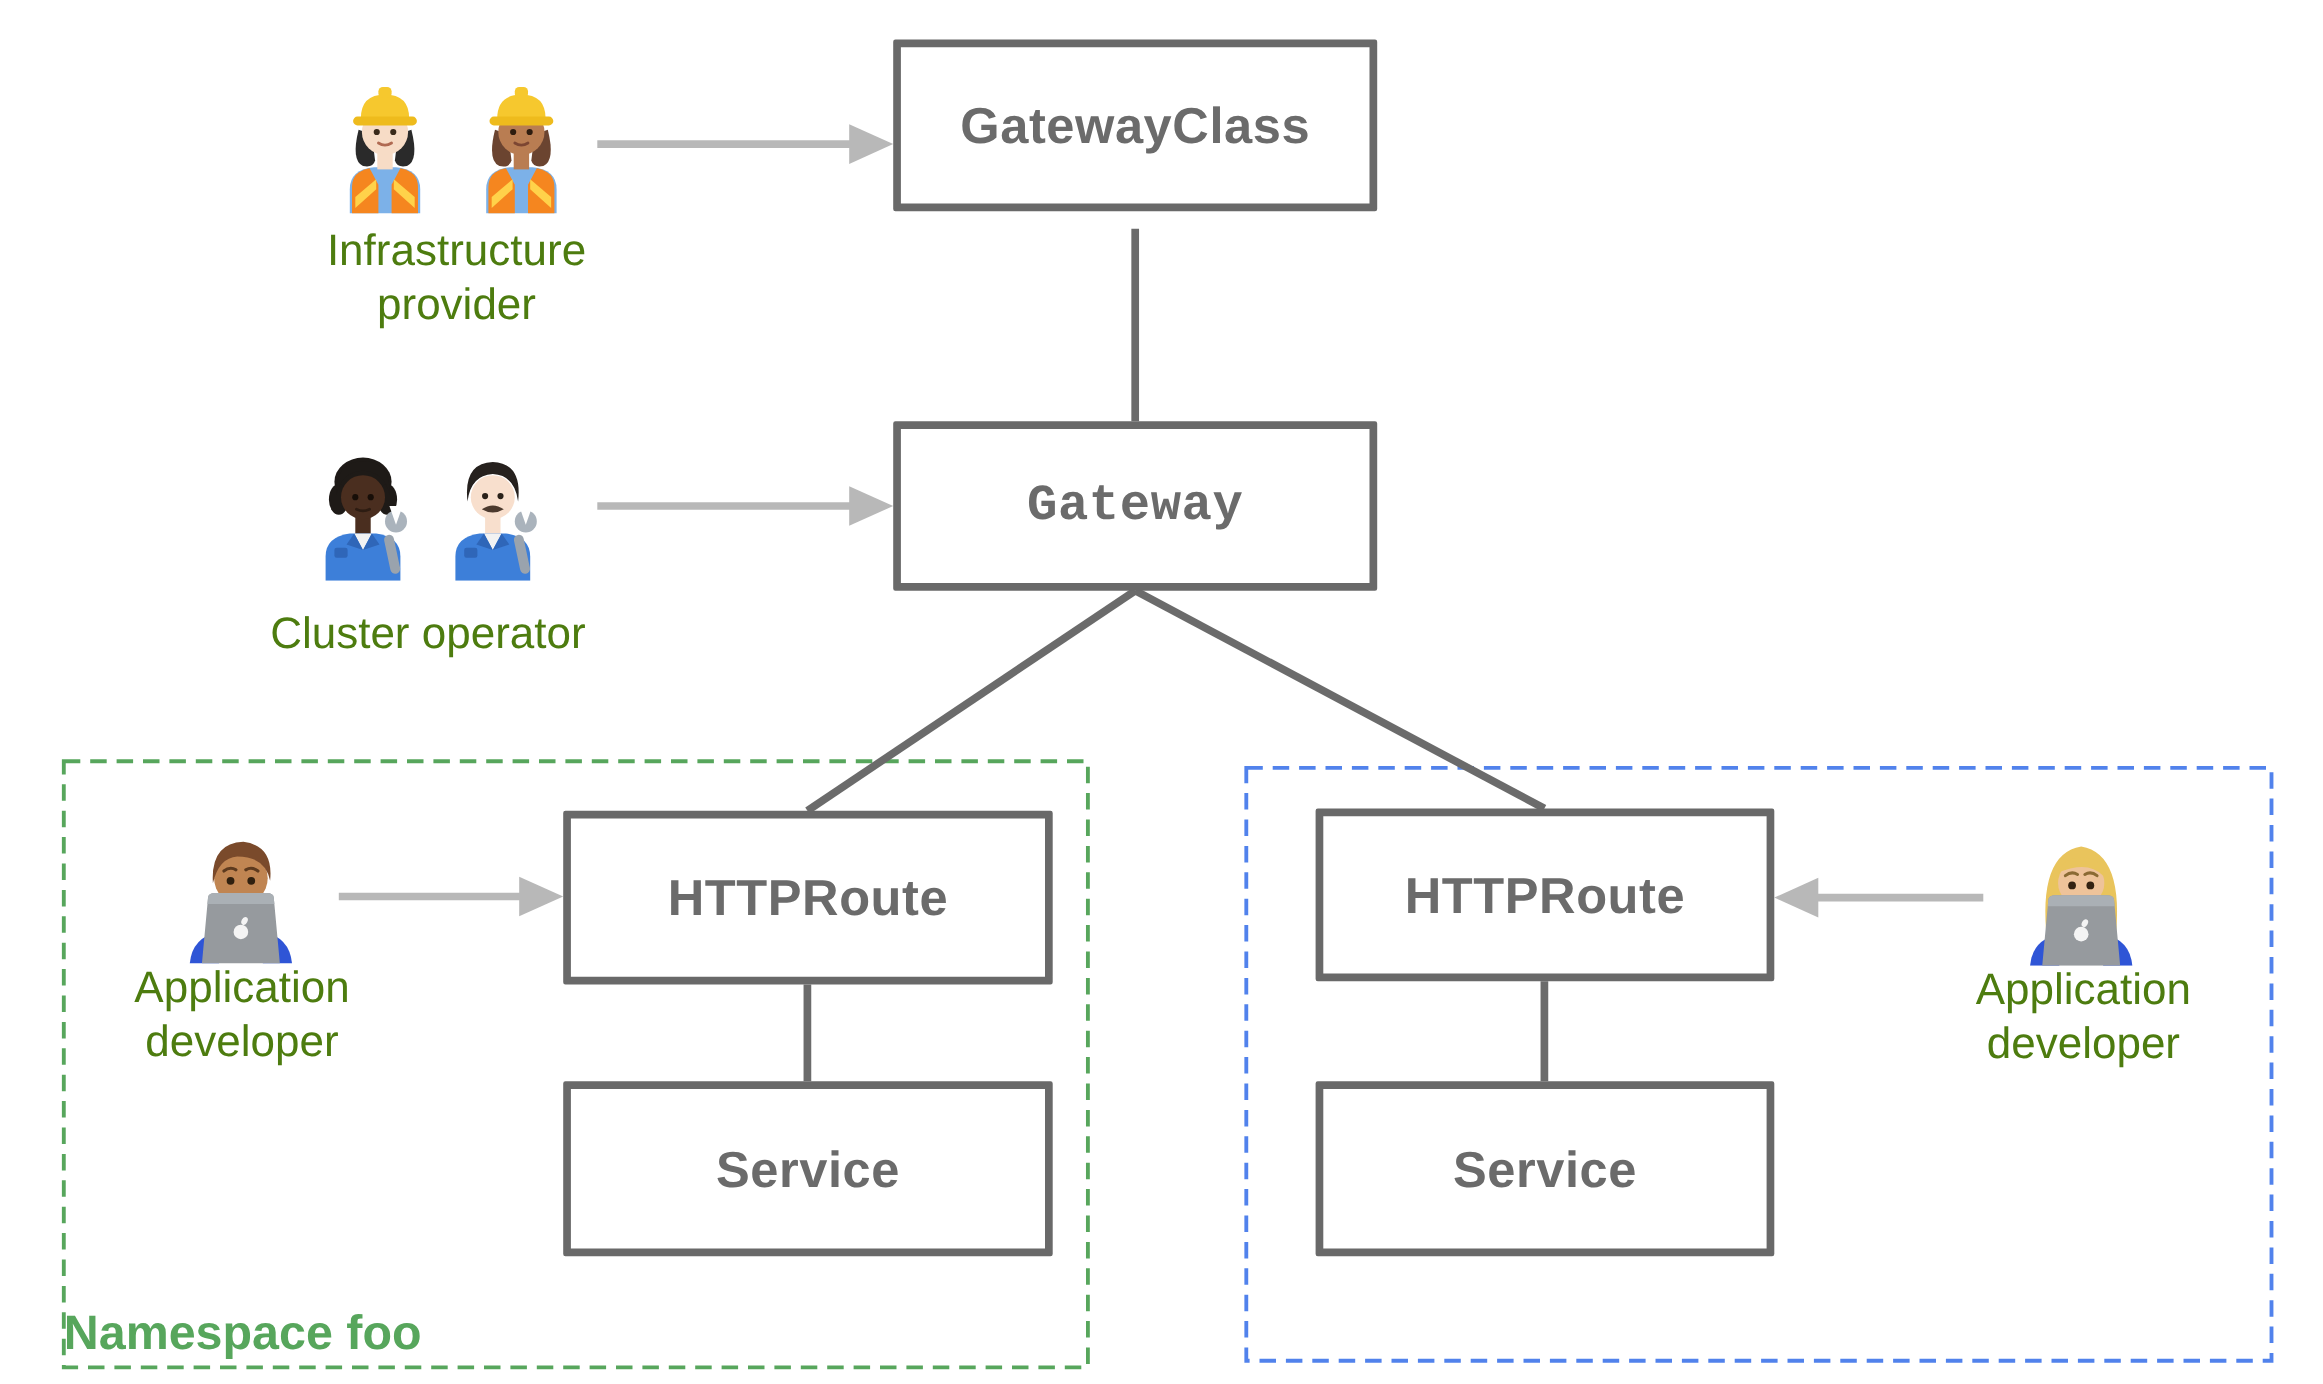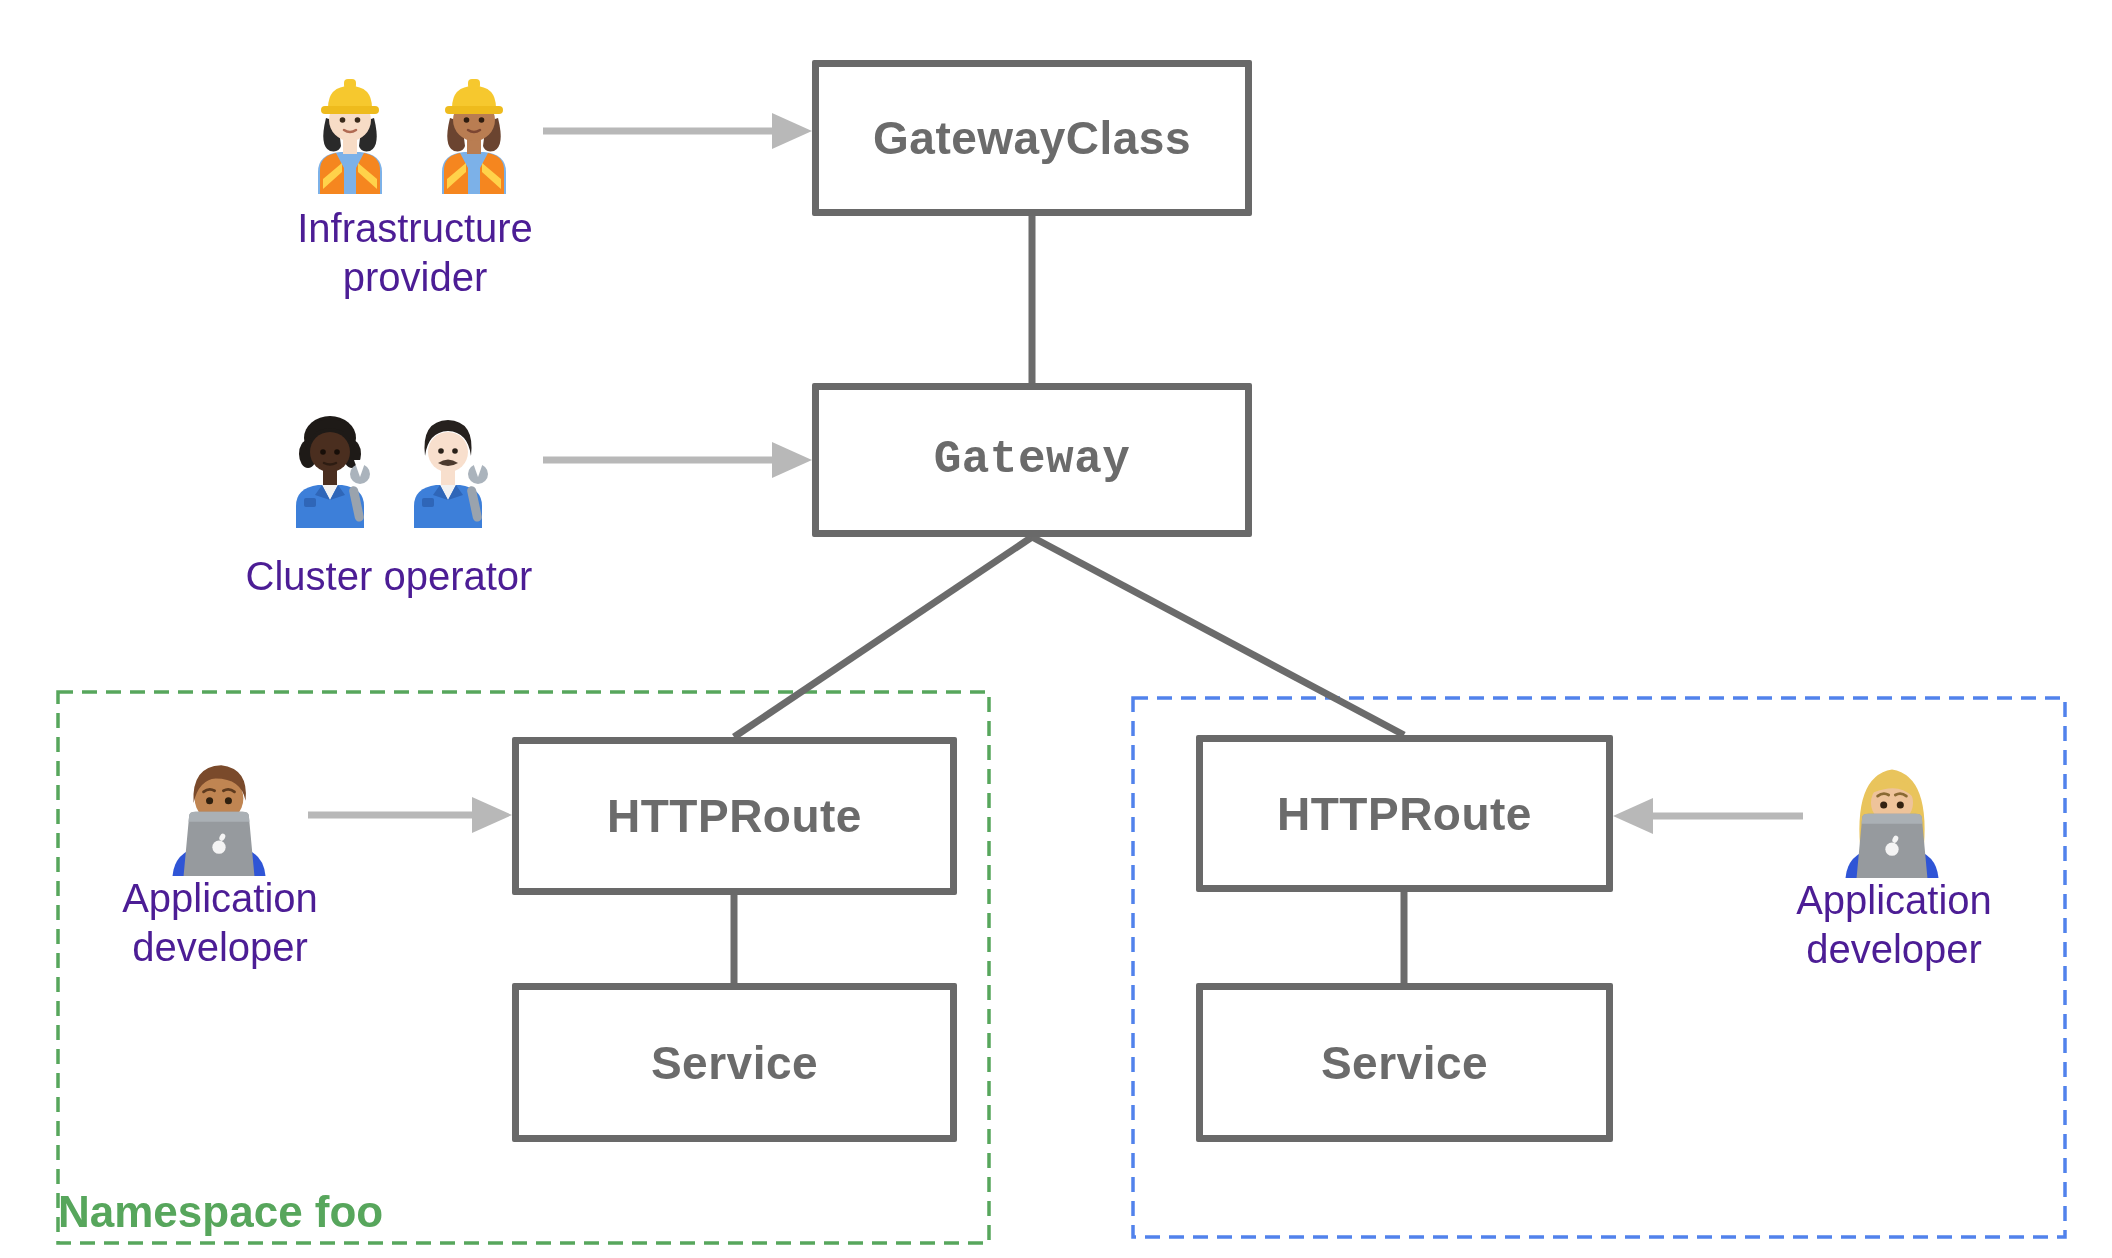--- a/index.html
+++ b/index.html
@@ -7,21 +7,21 @@
     position:relative;width:2112px;height:1258px;background:#ffffff;
     font-family:"Liberation Sans","DejaVu Sans",sans-serif;overflow:hidden;
   }
   .wires{position:absolute;left:0;top:0;width:2112px;height:1258px;}
   .node{
     position:absolute;box-sizing:border-box;border:7px solid #696969;background:#ffffff;
     display:flex;align-items:center;justify-content:center;
     font-weight:bold;font-size:46px;color:#6b6b6b;letter-spacing:.5px;border-radius:2px;
   }
   .persona-label{
-    position:absolute;text-align:center;font-size:40px;line-height:49px;color:#4c1d95;
+    position:absolute;text-align:center;font-size:40px;line-height:49px;color:#4d7c0f;
   }
   .ns-label{position:absolute;text-align:left;font-weight:bold;font-size:44px;line-height:52px;}
   .ns-label.foo{color:#57a65c;}
   .ns-label.bar{color:#5182ec;}
   .icon{position:absolute;}
 </style>
 </head>
 <body>
 
 <div class="canvas">
@@ -48,21 +48,21 @@
     <g>
       <line x1="308" y1="815" x2="474" y2="815" stroke="#b8b8b8" stroke-width="7"></line>
       <polygon points="472,797 512,815 472,833" fill="#b8b8b8"></polygon>
     </g>
     <g>
       <line x1="1803" y1="816" x2="1651" y2="816" stroke="#b8b8b8" stroke-width="7"></line>
       <polygon points="1653,798 1613,816 1653,834" fill="#b8b8b8"></polygon>
     </g>
   </svg>
 
-  <div class="node" style="left:812px;top:60px;width:440px;height:156px;">
+  <div class="node" style="left:812px;top:36px;width:440px;height:156px;">
     <span>GatewayClass</span>
   </div>
 
   <div class="node" style="left:812px;top:383px;width:440px;height:154px;font-family:Liberation Mono, monospace;">
     <span>Gateway</span>
   </div>
 
   <div class="node" style="left:512px;top:737px;width:445px;height:158px;">
     <span>HTTPRoute</span>
   </div>

